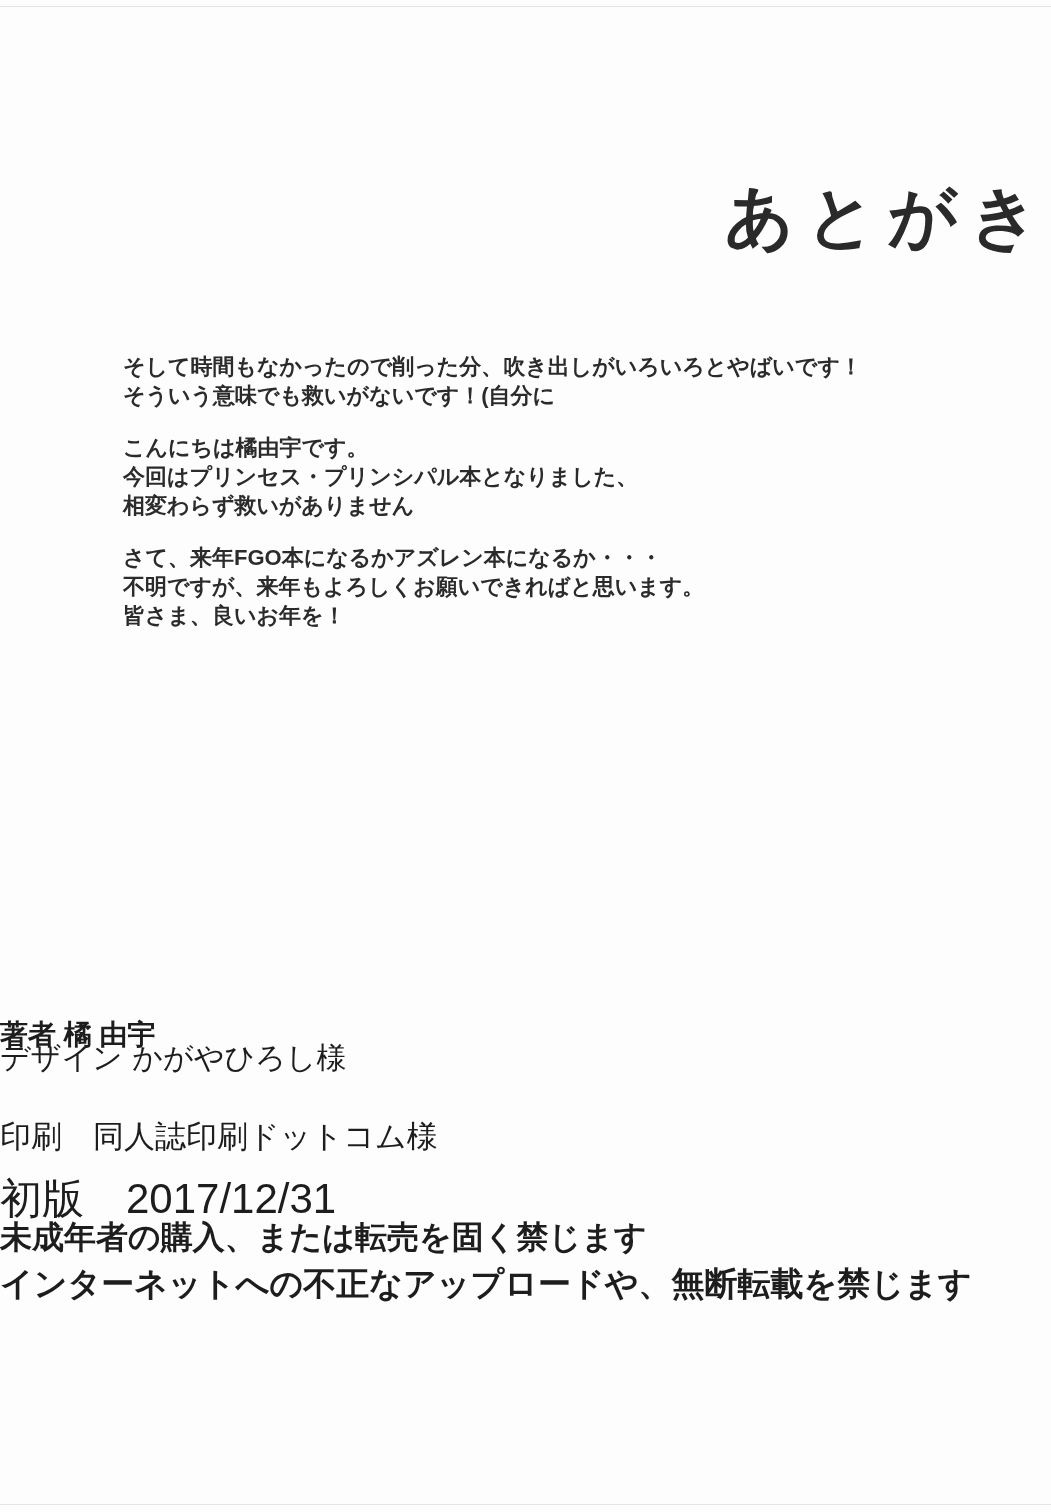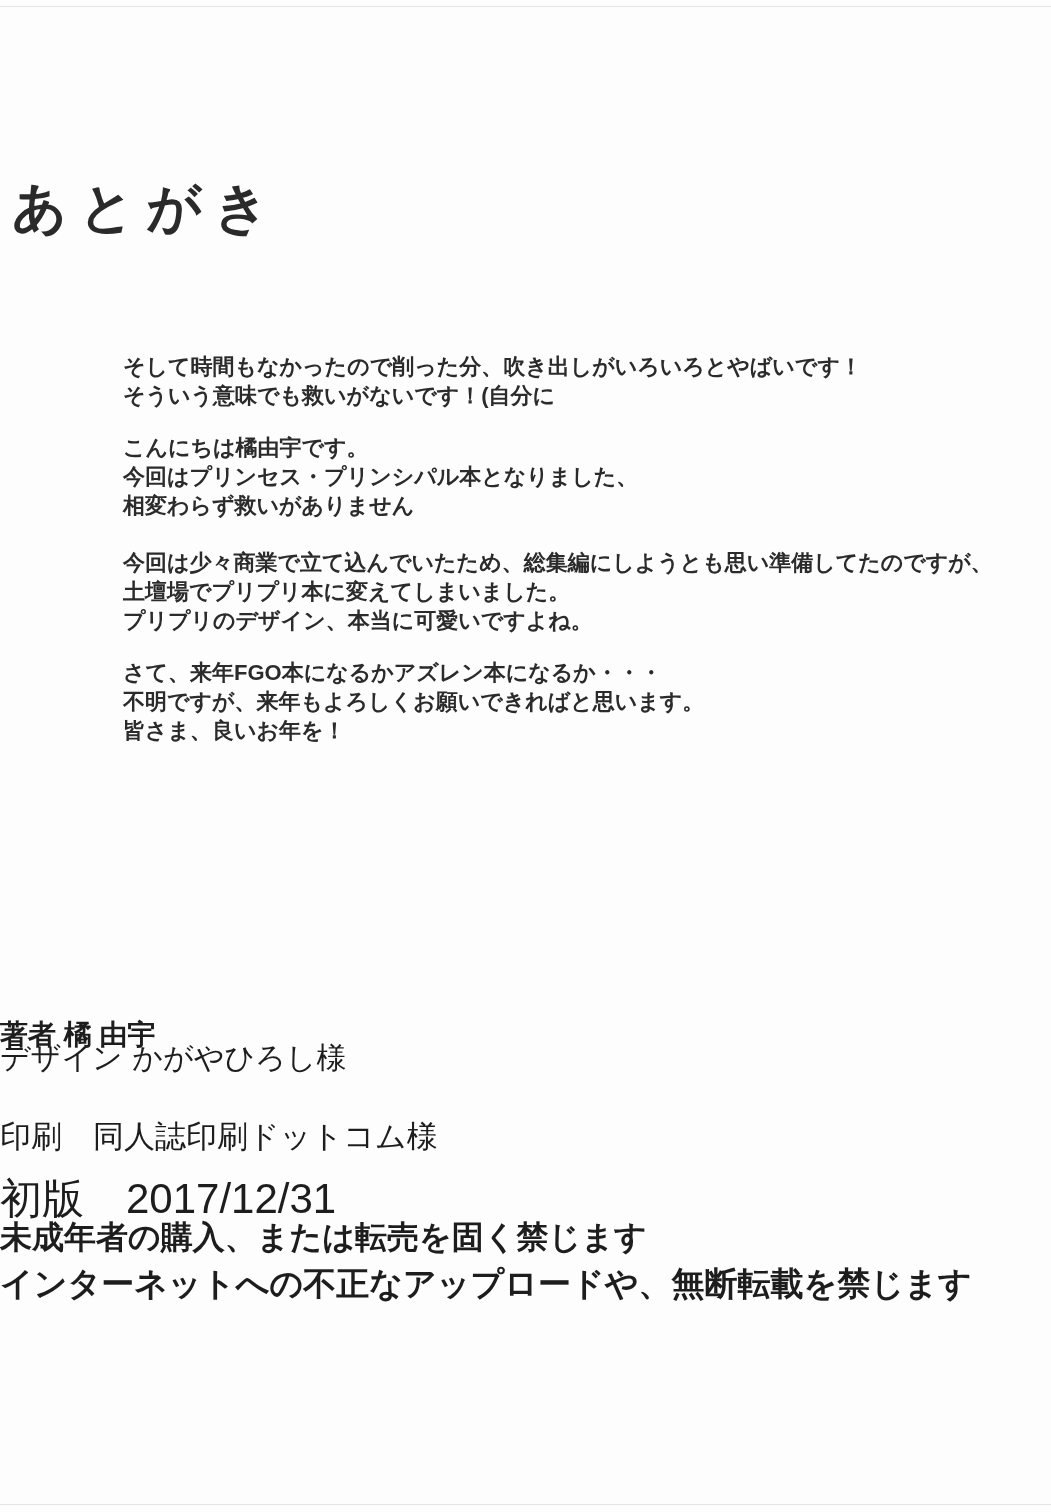--- a/index.html
+++ b/index.html
@@ -28,23 +28,23 @@
     background: #e4e4e4;
   }
   .scan-edge.top { top: 6px; }
   .scan-edge.bottom { bottom: 7px; }
 
   .title {
     position: absolute;
     top: 172px;
     left: 0;
     width: 100%;
-    text-align: left;
+    text-align: right;
     font-family: "DejaVu Serif", serif;
-    font-size: 54px;
+    font-size: 68px;
     font-weight: 700;
     letter-spacing: 12px;
     text-indent: 12px;
     color: #2a2a2a;
   }
 
   .afterword-body {
     position: absolute;
     top: 352px;
     left: 123px;
@@ -114,23 +114,20 @@
   <div class="scan-edge top"></div>
 
   <h1 class="title">あとがき</h1>
 
   <div class="afterword-body">
     <p>そして時間もなかったので削った分、吹き出しがいろいろとやばいです！
 そういう意味でも救いがないです！(自分に</p>
     <p>こんにちは橘由宇です。
 今回はプリンセス・プリンシパル本となりました、
 相変わらず救いがありません</p>
-    <p class="extra-gap">今回は少々商業で立て込んでいたため、総集編にしようとも思い準備してたのですが、
-土壇場でプリプリ本に変えてしまいました。
-プリプリのデザイン、本当に可愛いですよね。</p>
     <p>さて、来年FGO本になるかアズレン本になるか・・・
 不明ですが、来年もよろしくお願いできればと思います。
 皆さま、良いお年を！</p>
   </div>
 
   <div class="colophon">
     <div class="colophon-line c-author">著者 橘 由宇</div>
     <div class="colophon-line c-design">デザイン かがやひろし様</div>
     <div class="colophon-line c-printing">印刷　同人誌印刷ドットコム様</div>
     <div class="colophon-line c-edition">初版　2017/12/31</div>

